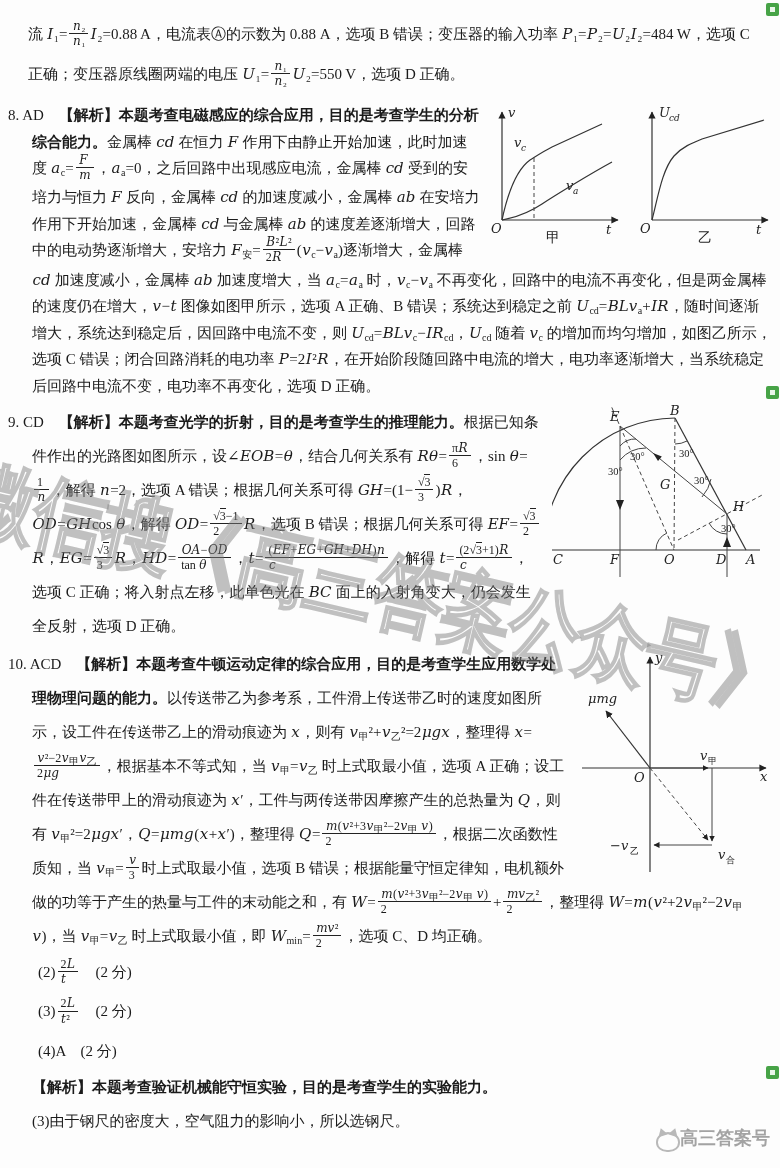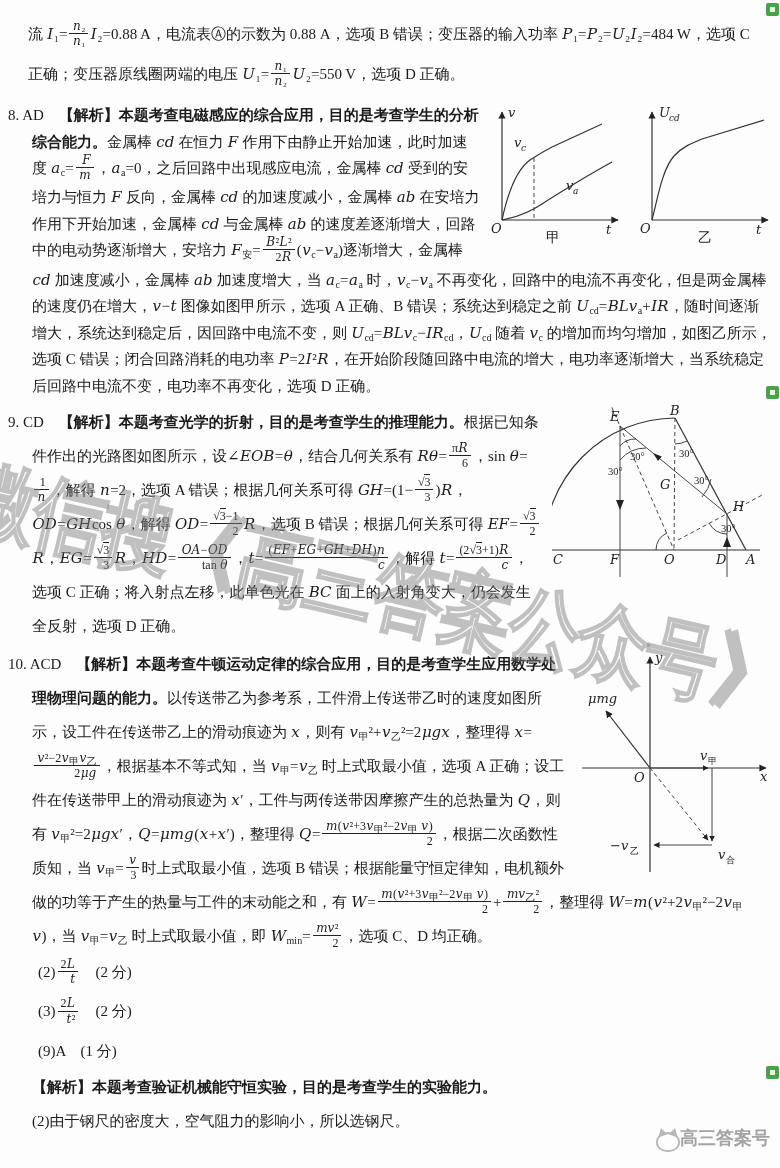--- a/index.html
+++ b/index.html
@@ -12,21 +12,21 @@
   .q{padding-left:24px;text-indent:-24px;}
   .q8{line-height:26.5px;margin-bottom:6px;}
   .q9{line-height:34px;margin-bottom:4px;}
   .q10{line-height:34px;margin-bottom:6px;}
   .ans{margin:4px 0 10px 30px;line-height:26px;}
   .ans.first{margin-left:4px;}
   .exp{margin:8px 0 4px 24px;line-height:26px;}
   .bd{font-weight:700;}
   i{font-style:italic;font-family:"DejaVu Serif",serif;padding:0 .5px;}
   sub{font-size:10px;vertical-align:-3px;line-height:0;font-style:normal;}
-  .frac{display:inline-block;vertical-align:middle;text-align:right;font-size:12px;
+  .frac{display:inline-block;vertical-align:middle;text-align:left;font-size:12px;
         line-height:1.18;margin:0 2px;transform:translateY(-2px);text-indent:0;}
   .frac .num{display:block;padding:0 3px;}
   .frac .den{display:block;border-top:1px solid #222;padding:0 3px;}
   .rt{white-space:nowrap;}
   .rt .rtb{border-top:1px solid #222;}
   figure{margin:0;}
   .fig-jy{float:right;width:282px;height:142px;margin:0 0 4px 10px;text-indent:0;}
   .fig-opt{float:right;width:220px;height:178px;margin:0 0 2px 10px;text-indent:0;}
   .fig-vec{float:right;width:192px;height:230px;margin:0 0 2px 12px;text-indent:0;}
   svg{display:block;}
@@ -181,23 +181,23 @@
           <text class="sv-cjk" x="50" y="207">乙</text>
           <text class="sv-it" x="138" y="212">v</text>
           <text class="sv-cjk" x="146" y="216">合</text>
         </svg>
       </figure>
       <span><span>10. ACD　</span><span class="bd">【解析】本题考查牛顿运动定律的综合应用，目的是考查学生应用数学处理物理问题的能力。</span><span>以传送带乙为参考系，工件滑上传送带乙时的速度如图所示，设工件在传送带乙上的滑动痕迹为 <i>x</i>，则有 <i>v</i><sub>甲</sub>²+<i>v</i><sub>乙</sub>²=2<i>μgx</i>，整理得 <i>x</i>=</span><span class="frac"><span class="num"><i>v</i>²−2<i>v</i><sub>甲</sub><i>v</i><sub>乙</sub></span><span class="den">2<i>μg</i></span></span><span>，根据基本不等式知，当 <i>v</i><sub>甲</sub>=<i>v</i><sub>乙</sub> 时上式取最小值，选项 A 正确；设工件在传送带甲上的滑动痕迹为 <i>x</i>′，工件与两传送带因摩擦产生的总热量为 <i>Q</i>，则有 <i>v</i><sub>甲</sub>²=2<i>μgx</i>′，<i>Q</i>=<i>μmg</i>(<i>x</i>+<i>x</i>′)，整理得 <i>Q</i>=</span><span class="frac"><span class="num"><i>m</i>(<i>v</i>²+3<i>v</i><sub>甲</sub>²−2<i>v</i><sub>甲</sub> <i>v</i>)</span><span class="den">2</span></span><span>，根据二次函数性质知，当 <i>v</i><sub>甲</sub>=</span><span class="frac"><span class="num"><i>v</i></span><span class="den">3</span></span><span>时上式取最小值，选项 B 错误；根据能量守恒定律知，电机额外做的功等于产生的热量与工件的末动能之和，有 <i>W</i>=</span><span class="frac"><span class="num"><i>m</i>(<i>v</i>²+3<i>v</i><sub>甲</sub>²−2<i>v</i><sub>甲</sub> <i>v</i>)</span><span class="den">2</span></span><span>+</span><span class="frac"><span class="num"><i>mv</i><sub>乙</sub>²</span><span class="den">2</span></span><span>，整理得 <i>W</i>=<i>m</i>(<i>v</i>²+2<i>v</i><sub>甲</sub>²−2<i>v</i><sub>甲</sub> <i>v</i>)，当 <i>v</i><sub>甲</sub>=<i>v</i><sub>乙</sub> 时上式取最小值，即 <i>W</i><sub>min</sub>=</span><span class="frac"><span class="num"><i>mv</i>²</span><span class="den">2</span></span><span>，选项 C、D 均正确。</span></span>
     </div>
 
     <p class="para ans"><span>(2)</span><span class="frac"><span class="num">2<i>L</i></span><span class="den"><i>t</i></span></span><span>　(2 分)</span></p>
     <p class="para ans"><span>(3)</span><span class="frac"><span class="num">2<i>L</i></span><span class="den"><i>t</i>²</span></span><span>　(2 分)</span></p>
-    <p class="para ans"><span>(9)A　(1 分)</span></p>
+    <p class="para ans"><span>(4)A　(2 分)</span></p>
     <p class="para exp"><span class="bd">【解析】本题考查验证机械能守恒实验，目的是考查学生的实验能力。</span></p>
-    <p class="para exp"><span>(2)由于钢尺的密度大，空气阻力的影响小，所以选钢尺。</span></p>
+    <p class="para exp"><span>(3)由于钢尺的密度大，空气阻力的影响小，所以选钢尺。</span></p>
 
   </div>
 
 
   <div class="brand">
     <span class="cat">
         <span class="earl"></span>
         <span class="earr"></span>
         <span class="face"></span>
       </span>

